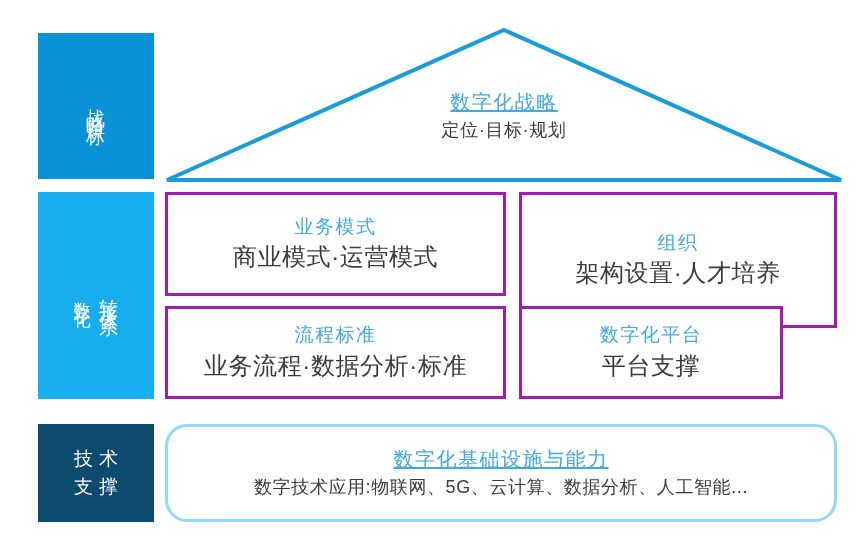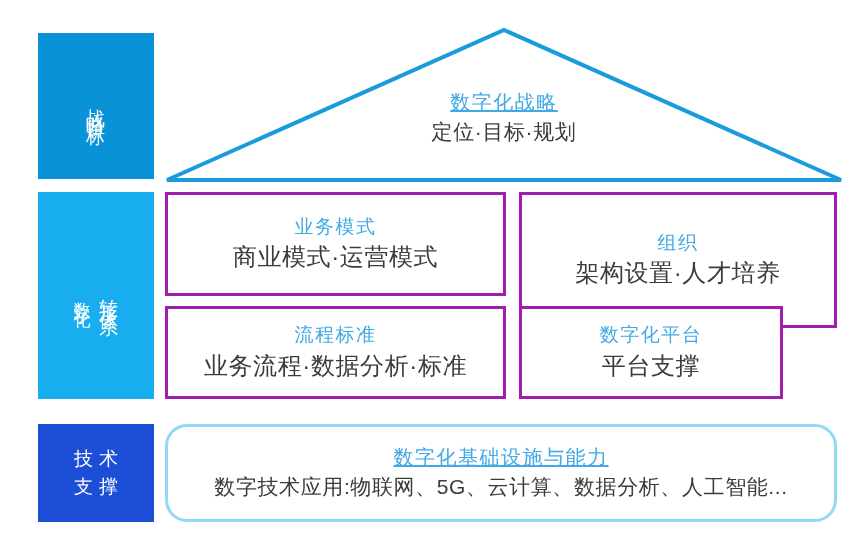--- a/index.html
+++ b/index.html
@@ -52,21 +52,21 @@
   }
   #pillar-transformation {
     left: 38px;  top: 192px;
     width: 116px; height: 207px;
     background: #17ADEE;
     gap: 9px;
   }
   #pillar-tech {
     left: 38px;  top: 424px;
     width: 116px; height: 98px;
-    background: #1d4ed8;
+    background: #0c4a6e;
     flex-direction: column;
     gap: 2px;
   }
   #pillar-tech .hrow {
     font-size: 19px;
     letter-spacing: 6px;
     line-height: 1.35;
     text-indent: 6px;
     white-space: nowrap;
   }
@@ -111,21 +111,21 @@
     white-space: nowrap;
   }
   .t-sub {
     color: #3B3B3B;
     font-size: 24px;
     letter-spacing: 0.6px;
     line-height: 1.45;
     white-space: nowrap;
   }
   .t-title.big { font-size: 20px; text-decoration: underline; }
-  .t-sub.big   { font-size: 21px; }
+  .t-sub.big   { font-size: 18px; }
 
   #card-business { left: 165px; top: 192px; width: 341px; height: 104px; }
   #card-org      { left: 519px; top: 192px; width: 318px; height: 136px; }
   #card-process  { left: 165px; top: 306px; width: 341px; height: 93px; }
   #card-platform { left: 519px; top: 306px; width: 264px; height: 93px; }
   #card-infra    { left: 165px; top: 424px; width: 672px; height: 98px; }
 </style>
 </head>
 <body>
 

